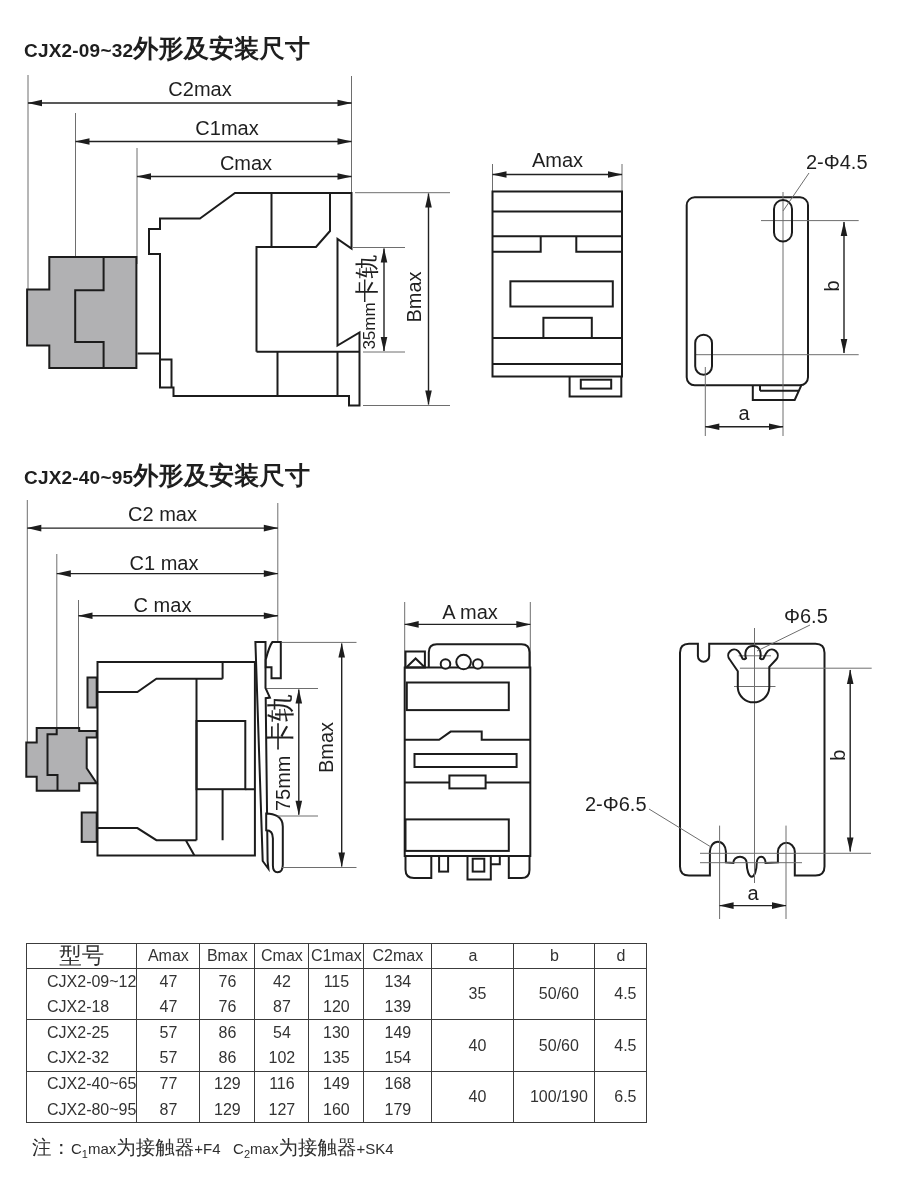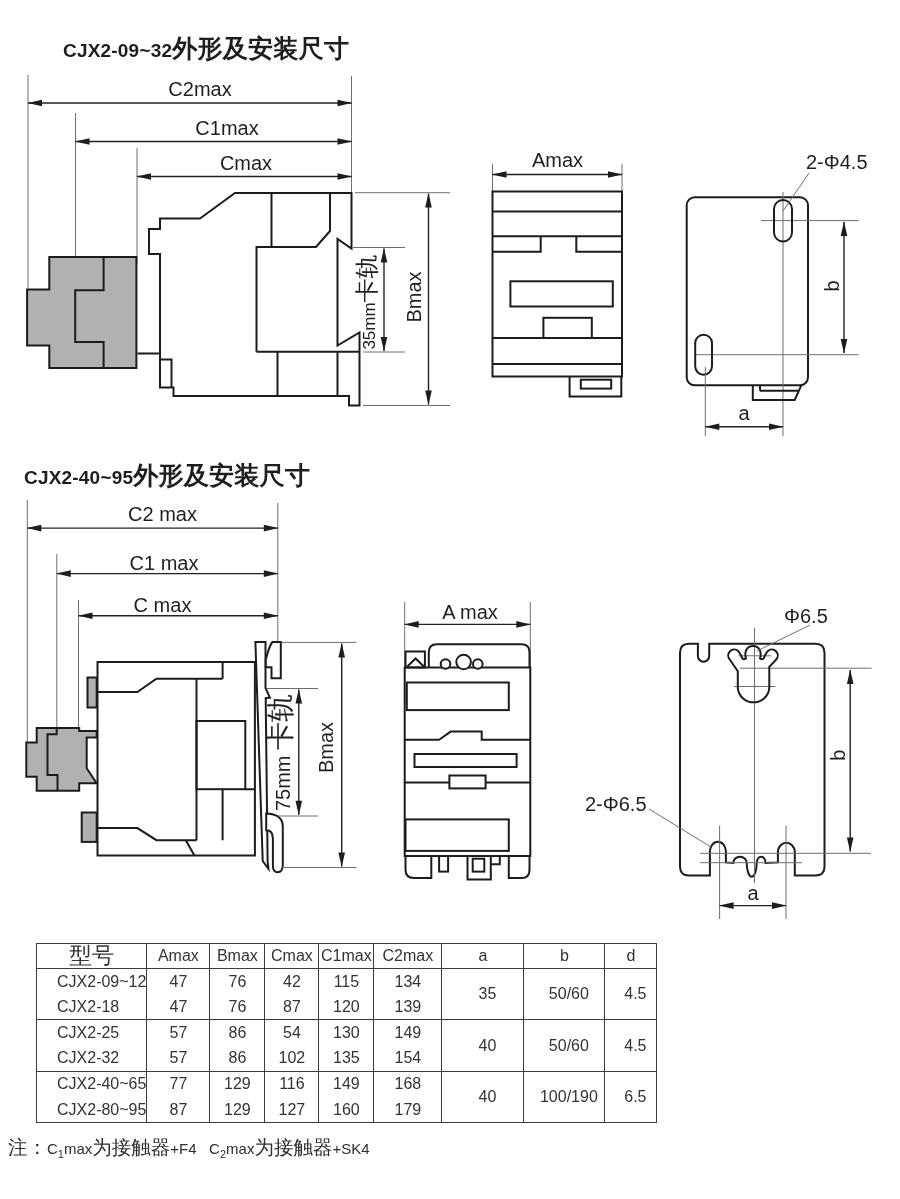--- a/index.html
+++ b/index.html
@@ -7,36 +7,36 @@
 .title{position:absolute;font-size:19px;font-weight:bold;color:#1e1e1e;letter-spacing:0.2px;}
 svg text{font-family:"Liberation Sans",sans-serif;fill:#1f1f1f;}
 .o{fill:none;stroke:#1c1c1c;stroke-width:2;}
 .ow{fill:#fff;stroke:#1c1c1c;stroke-width:2;}
 .g{fill:#b1b1b3;stroke:#1c1c1c;stroke-width:2;}
 .gi{fill:none;stroke:#1c1c1c;stroke-width:2;}
 .t{fill:none;stroke:#6e6e6e;stroke-width:1;}
 .d{fill:none;stroke:#222;stroke-width:1.4;}
 .lt{font-size:20px;}
 #tblwrap{position:absolute;left:26px;top:943px;}
-table{border-collapse:collapse;table-layout:fixed;margin-left:10px;}
+table{border-collapse:collapse;table-layout:fixed;}
 td{border:1.5px solid #3c3c3c;font-size:16px;color:#333;text-align:center;padding:0;overflow:hidden;white-space:nowrap;}
 td.m{text-align:left;padding-left:20px;}
 tr.r1 td{border-bottom:none;}
 tr.nb td{border-top:none;}
 tr.r1 td.sp{border-bottom:1.5px solid #3c3c3c;padding-left:9px;}
-.note{position:absolute;left:8px;top:1138px;font-size:15px;color:#2e2e2e;}
+.note{position:absolute;left:32px;top:1138px;font-size:15px;color:#2e2e2e;}
 .note sub{font-size:11px;}
 .ck{font-size:141%;line-height:1;}
 .note .ck{font-size:130%;}
 .title .ck{font-size:132%;}
 </style>
 </head>
 <body>
 
-<div class="title" style="left:24px;top:36px;margin-left:39px;">CJX2-09~32<span class="ck">外形及安装尺寸</span></div>
+<div class="title" style="left:24px;top:36px;">CJX2-09~32<span class="ck">外形及安装尺寸</span></div>
 
 <div class="title" style="left:24px;top:463px;">CJX2-40~95<span class="ck">外形及安装尺寸</span></div>
 <svg width="900" height="1199" viewBox="0 0 900 1199" style="position:absolute;left:0;top:0;">
 <defs>
 <marker id="ar" orient="auto-start-reverse" markerUnits="userSpaceOnUse" markerWidth="16" markerHeight="9" refX="14.5" refY="4.5" viewBox="0 0 16 9">
         <path d="M0.5,1.2 L15,4.5 L0.5,7.8 Z" fill="#1d1d1d"></path>
       </marker>
 </defs>
 
 <g>

